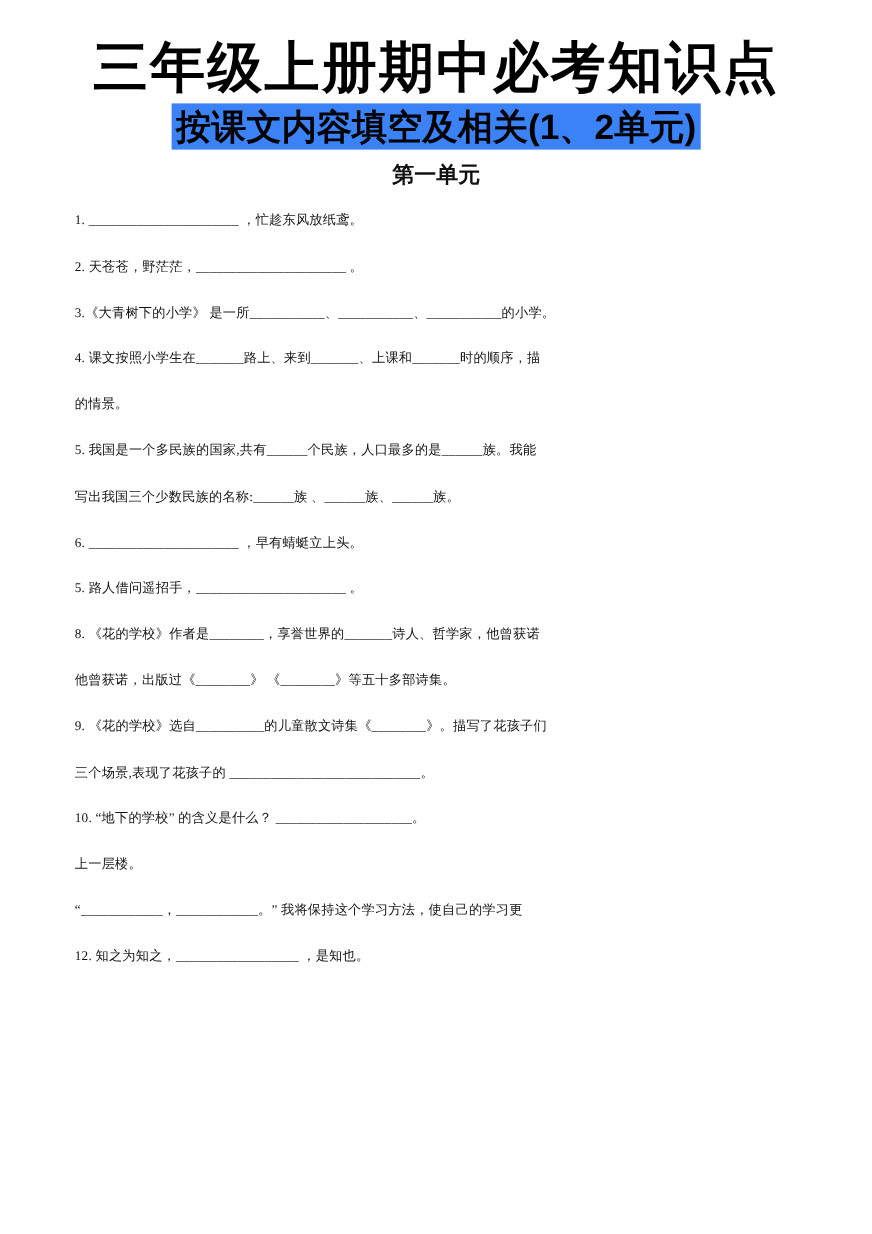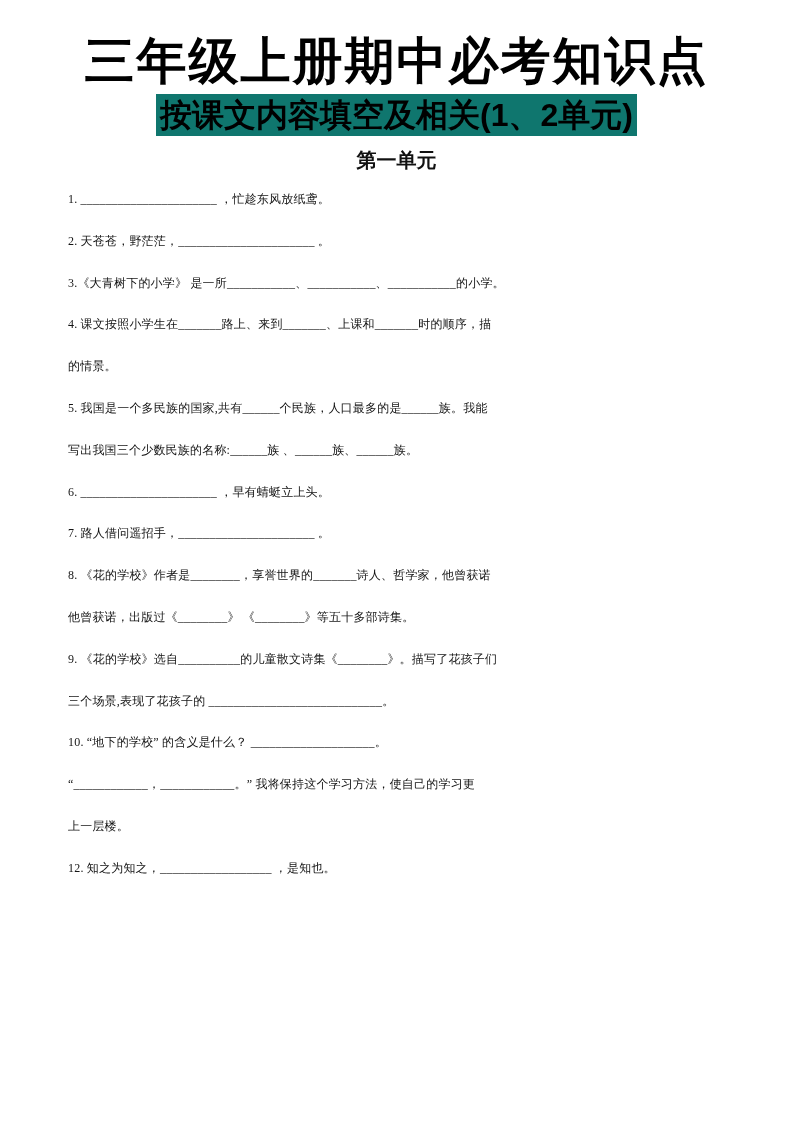--- a/index.html
+++ b/index.html
@@ -39,21 +39,21 @@
     font-weight: 800;
     font-size: 32px;
     line-height: 42px;
     color: #000000;
     background: #92d050;
     padding: 0 4px;
     white-space: nowrap;
   }
   .section-heading {
     margin-top: 4px;
-    font-family: Liberation Serif, serif;
+    font-family: Liberation Mono, monospace;
     font-weight: bold;
     font-size: 20px;
     line-height: 26px;
     color: #111111;
     text-align: center;
   }
   .questions {
     margin: 6px 52px 0 68px;
     font-family: Liberation Serif, serif;
     font-size: 12px;
@@ -75,21 +75,21 @@
     color: #222222;
   }
 </style>
 </head>
 <body>
 
 <div class="page">
   <div class="doc-header">
     <div class="doc-title">三年级上册期中必考知识点</div>
     <div class="doc-subtitle-row">
-      <span class="doc-subtitle" style="background: #0f766e;">按课文内容填空及相关(1、2单元)</span>
+      <span class="doc-subtitle" style="background: #3b82f6;">按课文内容填空及相关(1、2单元)</span>
     </div>
     <div class="section-heading">第一单元</div>
   </div>
 
   <div class="questions">
       <div class="question">
         <div class="qline">1. ______________________ ，忙趁东风放纸鸢。</div>
       </div>
       <div class="question">
         <div class="qline">2. 天苍苍，野茫茫，______________________ 。</div>
@@ -102,36 +102,36 @@
         <div class="qline">的情景。</div>
       </div>
       <div class="question">
         <div class="qline">5. 我国是一个多民族的国家,共有______个民族，人口最多的是______族。我能</div>
         <div class="qline">写出我国三个少数民族的名称:______族 、______族、______族。</div>
       </div>
       <div class="question">
         <div class="qline">6. ______________________ ，早有蜻蜓立上头。</div>
       </div>
       <div class="question">
-        <div class="qline">7. 路人借问遥招手，______________________ 。</div>
+        <div class="qline">5. 路人借问遥招手，______________________ 。</div>
       </div>
       <div class="question">
         <div class="qline">8. 《花的学校》作者是________，享誉世界的_______诗人、哲学家，他曾获诺</div>
         <div class="qline">他曾获诺，出版过《________》 《________》等五十多部诗集。</div>
       </div>
       <div class="question">
         <div class="qline">9. 《花的学校》选自__________的儿童散文诗集《________》。描写了花孩子们</div>
         <div class="qline">三个场景,表现了花孩子的 ____________________________。</div>
       </div>
       <div class="question">
         <div class="qline">10. “地下的学校” 的含义是什么？ ____________________。</div>
       </div>
       <div class="question">
+        <div class="qline">上一层楼。</div>
         <div class="qline">“____________，____________。” 我将保持这个学习方法，使自己的学习更</div>
-        <div class="qline">上一层楼。</div>
       </div>
       <div class="question">
         <div class="qline">12. 知之为知之，__________________ ，是知也。</div>
       </div>
     </div>
 
   <div class="page-number">- 1 -</div>
 </div>
 
 </body></html>

